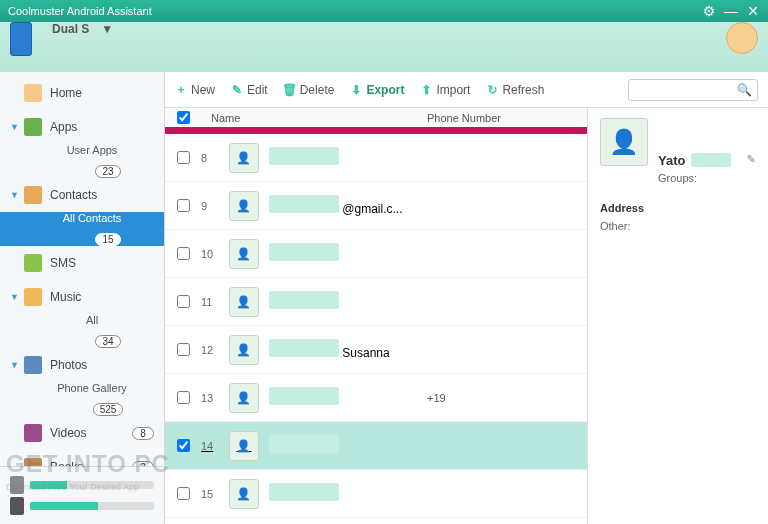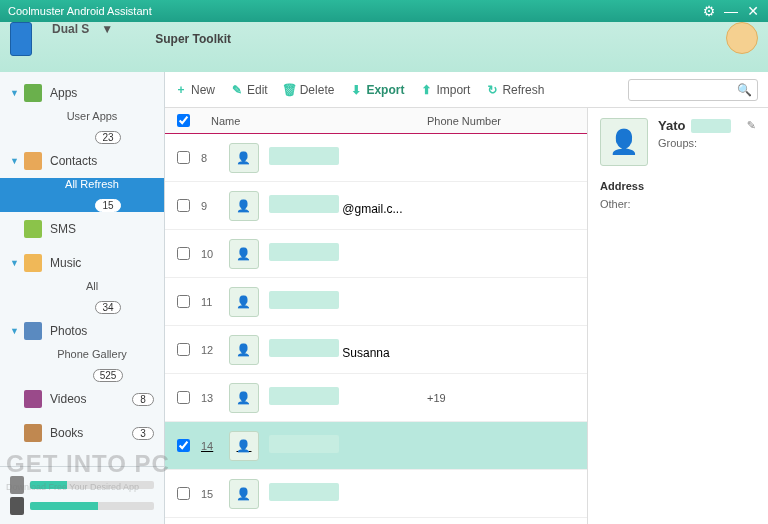--- a/index.html
+++ b/index.html
@@ -33,38 +33,38 @@
 .storage-fill { height: 100%; background: #3bc9aa; }
 .main { flex: 1; display: flex; flex-direction: column; overflow: hidden; }
 .toolbar { height: 36px; border-bottom: 1px solid #ddd; display: flex; align-items: center; padding: 0 10px; gap: 16px; }
 .tb-btn { display: flex; align-items: center; gap: 4px; cursor: pointer; font-size: 12px; color: #555; }
 .tb-icon { width: 12px; height: 12px; display: inline-flex; align-items: center; justify-content: center; font-weight: bold; }
 .search { margin-left: auto; width: 130px; height: 22px; border: 1px solid #ccc; border-radius: 3px; padding: 0 24px 0 6px; font-size: 11px; background: #fff; position: relative; }
 .search-wrap { position: relative; margin-left: auto; }
 .search-icon { position: absolute; right: 6px; top: 4px; color: #999; font-size: 12px; }
 .grid-body { flex: 1; display: flex; overflow: hidden; }
 .table-wrap { flex: 1; overflow-y: auto; border-right: 1px solid #ddd; position: relative; }
-.thead { display: flex; align-items: center; height: 26px; border-bottom: 1px solid #be185d; background: #fafafa; position: sticky; top: 0; font-size: 11px; color: #555; }
+.thead { display: flex; align-items: center; height: 26px; border-bottom: 7px solid #be185d; background: #fafafa; position: sticky; top: 0; font-size: 11px; color: #555; }
 .th-check { width: 36px; display: flex; justify-content: center; }
 .th-name { flex: 1; padding-left: 10px; }
 .th-phone { width: 160px; }
 .trow { display: flex; align-items: center; height: 48px; border-bottom: 1px solid #eee; }
 .trow.selected { background: #b8e8dd; text-decoration: underline; }
 .td-check { width: 36px; display: flex; justify-content: center; }
 .td-idx { width: 28px; color: #666; font-size: 11px; }
 .td-avatar { width: 40px; }
 .contact-avatar { width: 30px; height: 30px; background: #e8f4ea; border: 1px solid #c0d8c4; border-radius: 3px; display: flex; align-items: center; justify-content: center; color: #7ab080; }
 .td-name { flex: 1; }
 .name-blur { display: inline-block; height: 18px; background: #c6ede1; border-radius: 2px; min-width: 70px; }
 .td-phone { width: 160px; font-size: 11px; color: #555; }
 input[type=checkbox] { cursor: pointer; }
 .detail { width: 180px; padding: 10px 12px; font-size: 11px; color: #444; overflow-y: auto; }
 .detail-header { display: flex; gap: 10px; margin-bottom: 14px; }
 .detail-avatar { width: 48px; height: 48px; background: #e8f4ea; border: 1px solid #c0d8c4; border-radius: 3px; display: flex; align-items: center; justify-content: center; color: #7ab080; font-size: 24px; }
-.detail-name-row { display: flex; align-items: center; gap: 6px; }
+.detail-name-row { display: flex; align-items: flex-start; gap: 6px; margin-top: 35px; }
 .detail-name { font-weight: bold; color: #333; font-size: 13px; }
 .edit-icon { color: #888; cursor: pointer; margin-left: auto; }
 .detail-section { font-weight: bold; margin-top: 14px; margin-bottom: 6px; color: #333; }
 .detail-row { color: #666; margin: 4px 0; }
 .icon-home{background:#f5c98a;}.icon-apps{background:#6ab04c;}.icon-contacts{background:#e8a858;}.icon-sms{background:#8bc34a;}.icon-music{background:#f0b858;}.icon-photos{background:#5a8ac0;}.icon-videos{background:#9a4a8a;}.icon-books{background:#c08850;}
 .watermark { position: absolute; left: 6px; bottom: 46px; color: rgba(120,120,120,0.35); font-size: 24px; font-weight: bold; letter-spacing: 1px; pointer-events: none; font-family: Arial; }
 .watermark-sub { position: absolute; left: 6px; bottom: 32px; color: rgba(120,120,120,0.35); font-size: 9px; pointer-events: none; }
 </style>
 </head>
 <body>
@@ -78,43 +78,47 @@
       <span class="titlebar-btn">✕</span>
     </div>
   </div>
 
   <div class="header">
     <div class="device-icon"></div>
     <div class="device-sel">
       <span>Dual S</span>
       <span>▼</span>
     </div>
-    <div class="tab">Super Toolkit</div>
     <div class="avatar-top"></div>
   </div>
 
   <div class="content">
     <div class="sidebar">
       <div class="nav" id="nav">
           <div class="nav-item">
+            <span class="chev"></span>
+            <span class="nav-icon icon-home"></span>
+            <span class="nav-label">Home</span>
+          </div>
+          <div class="nav-item">
             <span class="chev">▼</span>
             <span class="nav-icon icon-apps"></span>
             <span class="nav-label">Apps</span>
           </div>
           <div class="nav-item sub">
             <span class="nav-label">User Apps</span>
             <span class="nav-badge">23</span>
           </div>
           <div class="nav-item">
             <span class="chev">▼</span>
             <span class="nav-icon icon-contacts"></span>
             <span class="nav-label">Contacts</span>
           </div>
           <div class="nav-item sub active">
-            <span class="nav-label">All Refresh</span>
+            <span class="nav-label">All Contacts</span>
             <span class="nav-badge">15</span>
           </div>
           <div class="nav-item">
             <span class="chev"></span>
             <span class="nav-icon icon-sms"></span>
             <span class="nav-label">SMS</span>
           </div>
           <div class="nav-item">
             <span class="chev">▼</span>
             <span class="nav-icon icon-music"></span>

